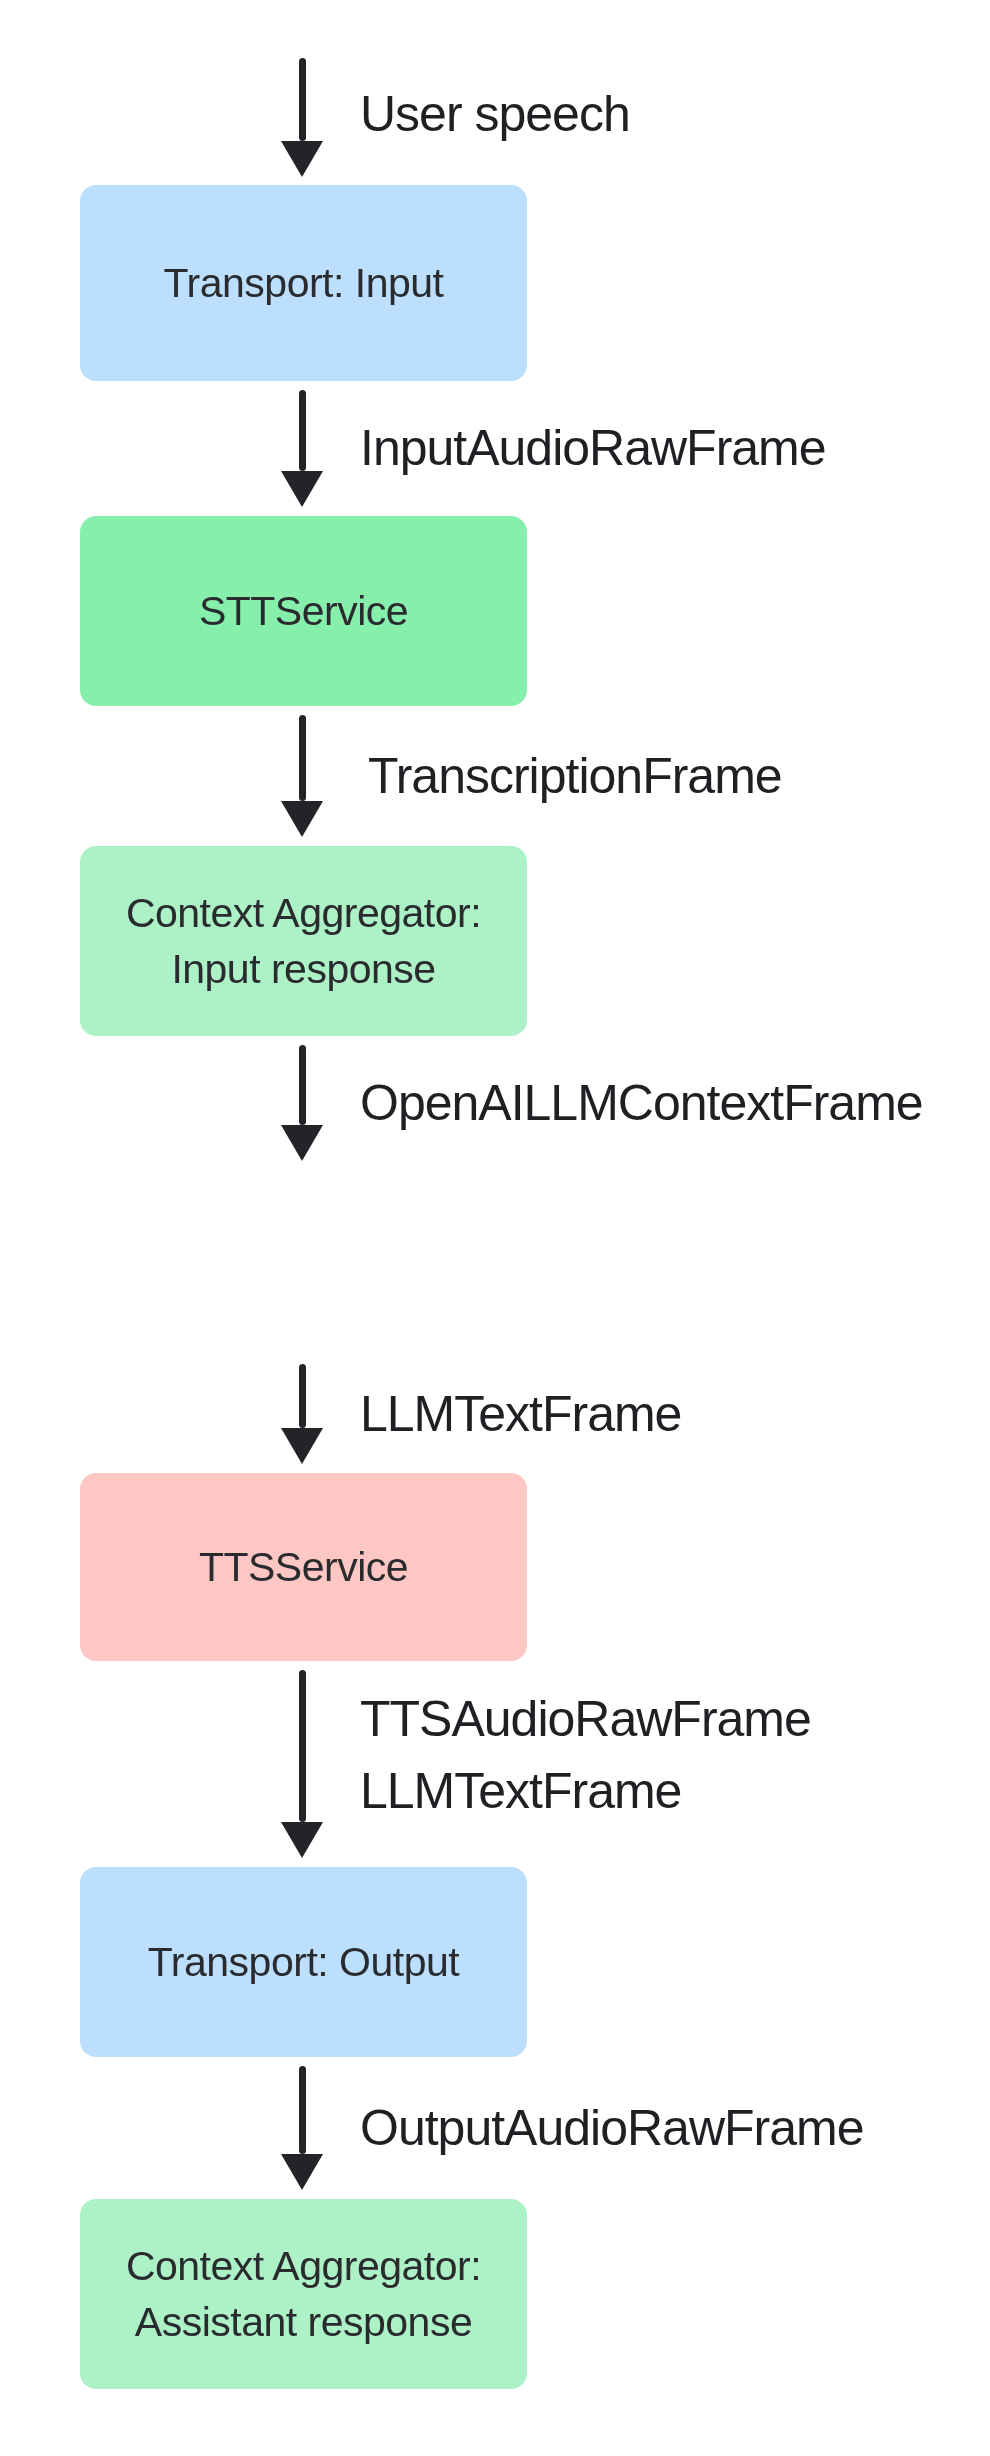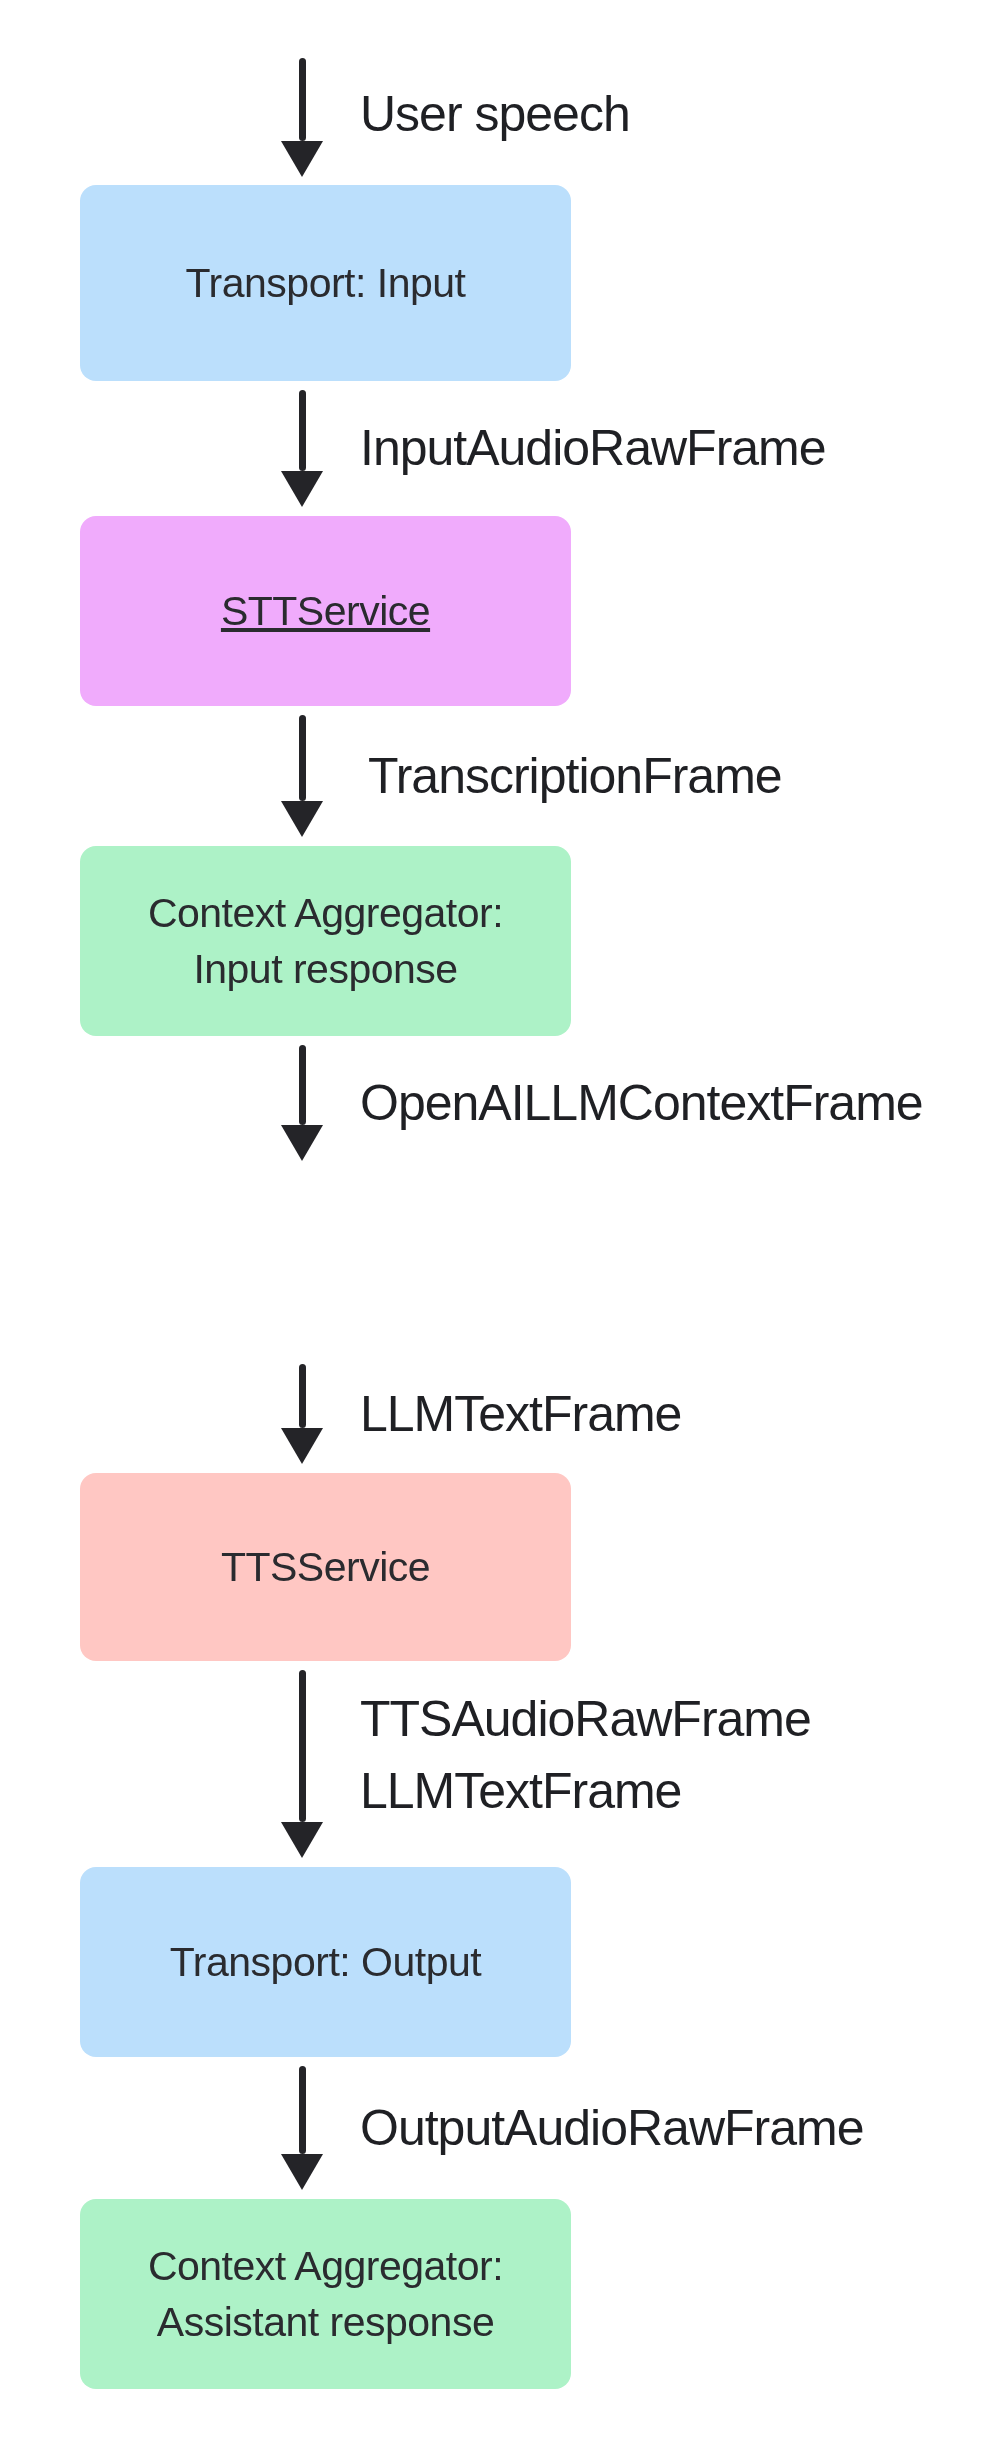--- a/index.html
+++ b/index.html
@@ -10,21 +10,21 @@
     background: var(--bg, #ffffff);
     font-family: "Liberation Sans", sans-serif;
     overflow: hidden;
     padding-left: 12px;
   }
 
   
   .node {
     position: absolute;
     left: 80px;
-    width: 491px;
+    width: 447px;
     border-radius: 16px;
     display: flex;
     flex-direction: column;
     align-items: center;
     justify-content: center;
     text-align: center;
     color: var(--text-color, #2a2b2f);
     font-size: 41px;
     font-weight: 500;
     letter-spacing: -0.5px;
@@ -100,21 +100,21 @@
   <div class="node n0" style="background: rgb(187, 223, 252);">
     <span>Transport: Input</span>
   </div>
 
   <div class="arrow a1">
     <div class="shaft"></div>
     <div class="head"></div>
   </div>
   <div class="edge-label l1">InputAudioRawFrame</div>
 
-  <div class="node n1" style="background: #f0abfc; text-decoration: underline;">
+  <div class="node n1" style="background: #86efac;">
     <span>STTService</span>
   </div>
 
   <div class="arrow a2">
     <div class="shaft"></div>
     <div class="head"></div>
   </div>
   <div class="edge-label l2">TranscriptionFrame</div>
 
   <div class="node n2" style="background: rgb(173, 242, 199);">

